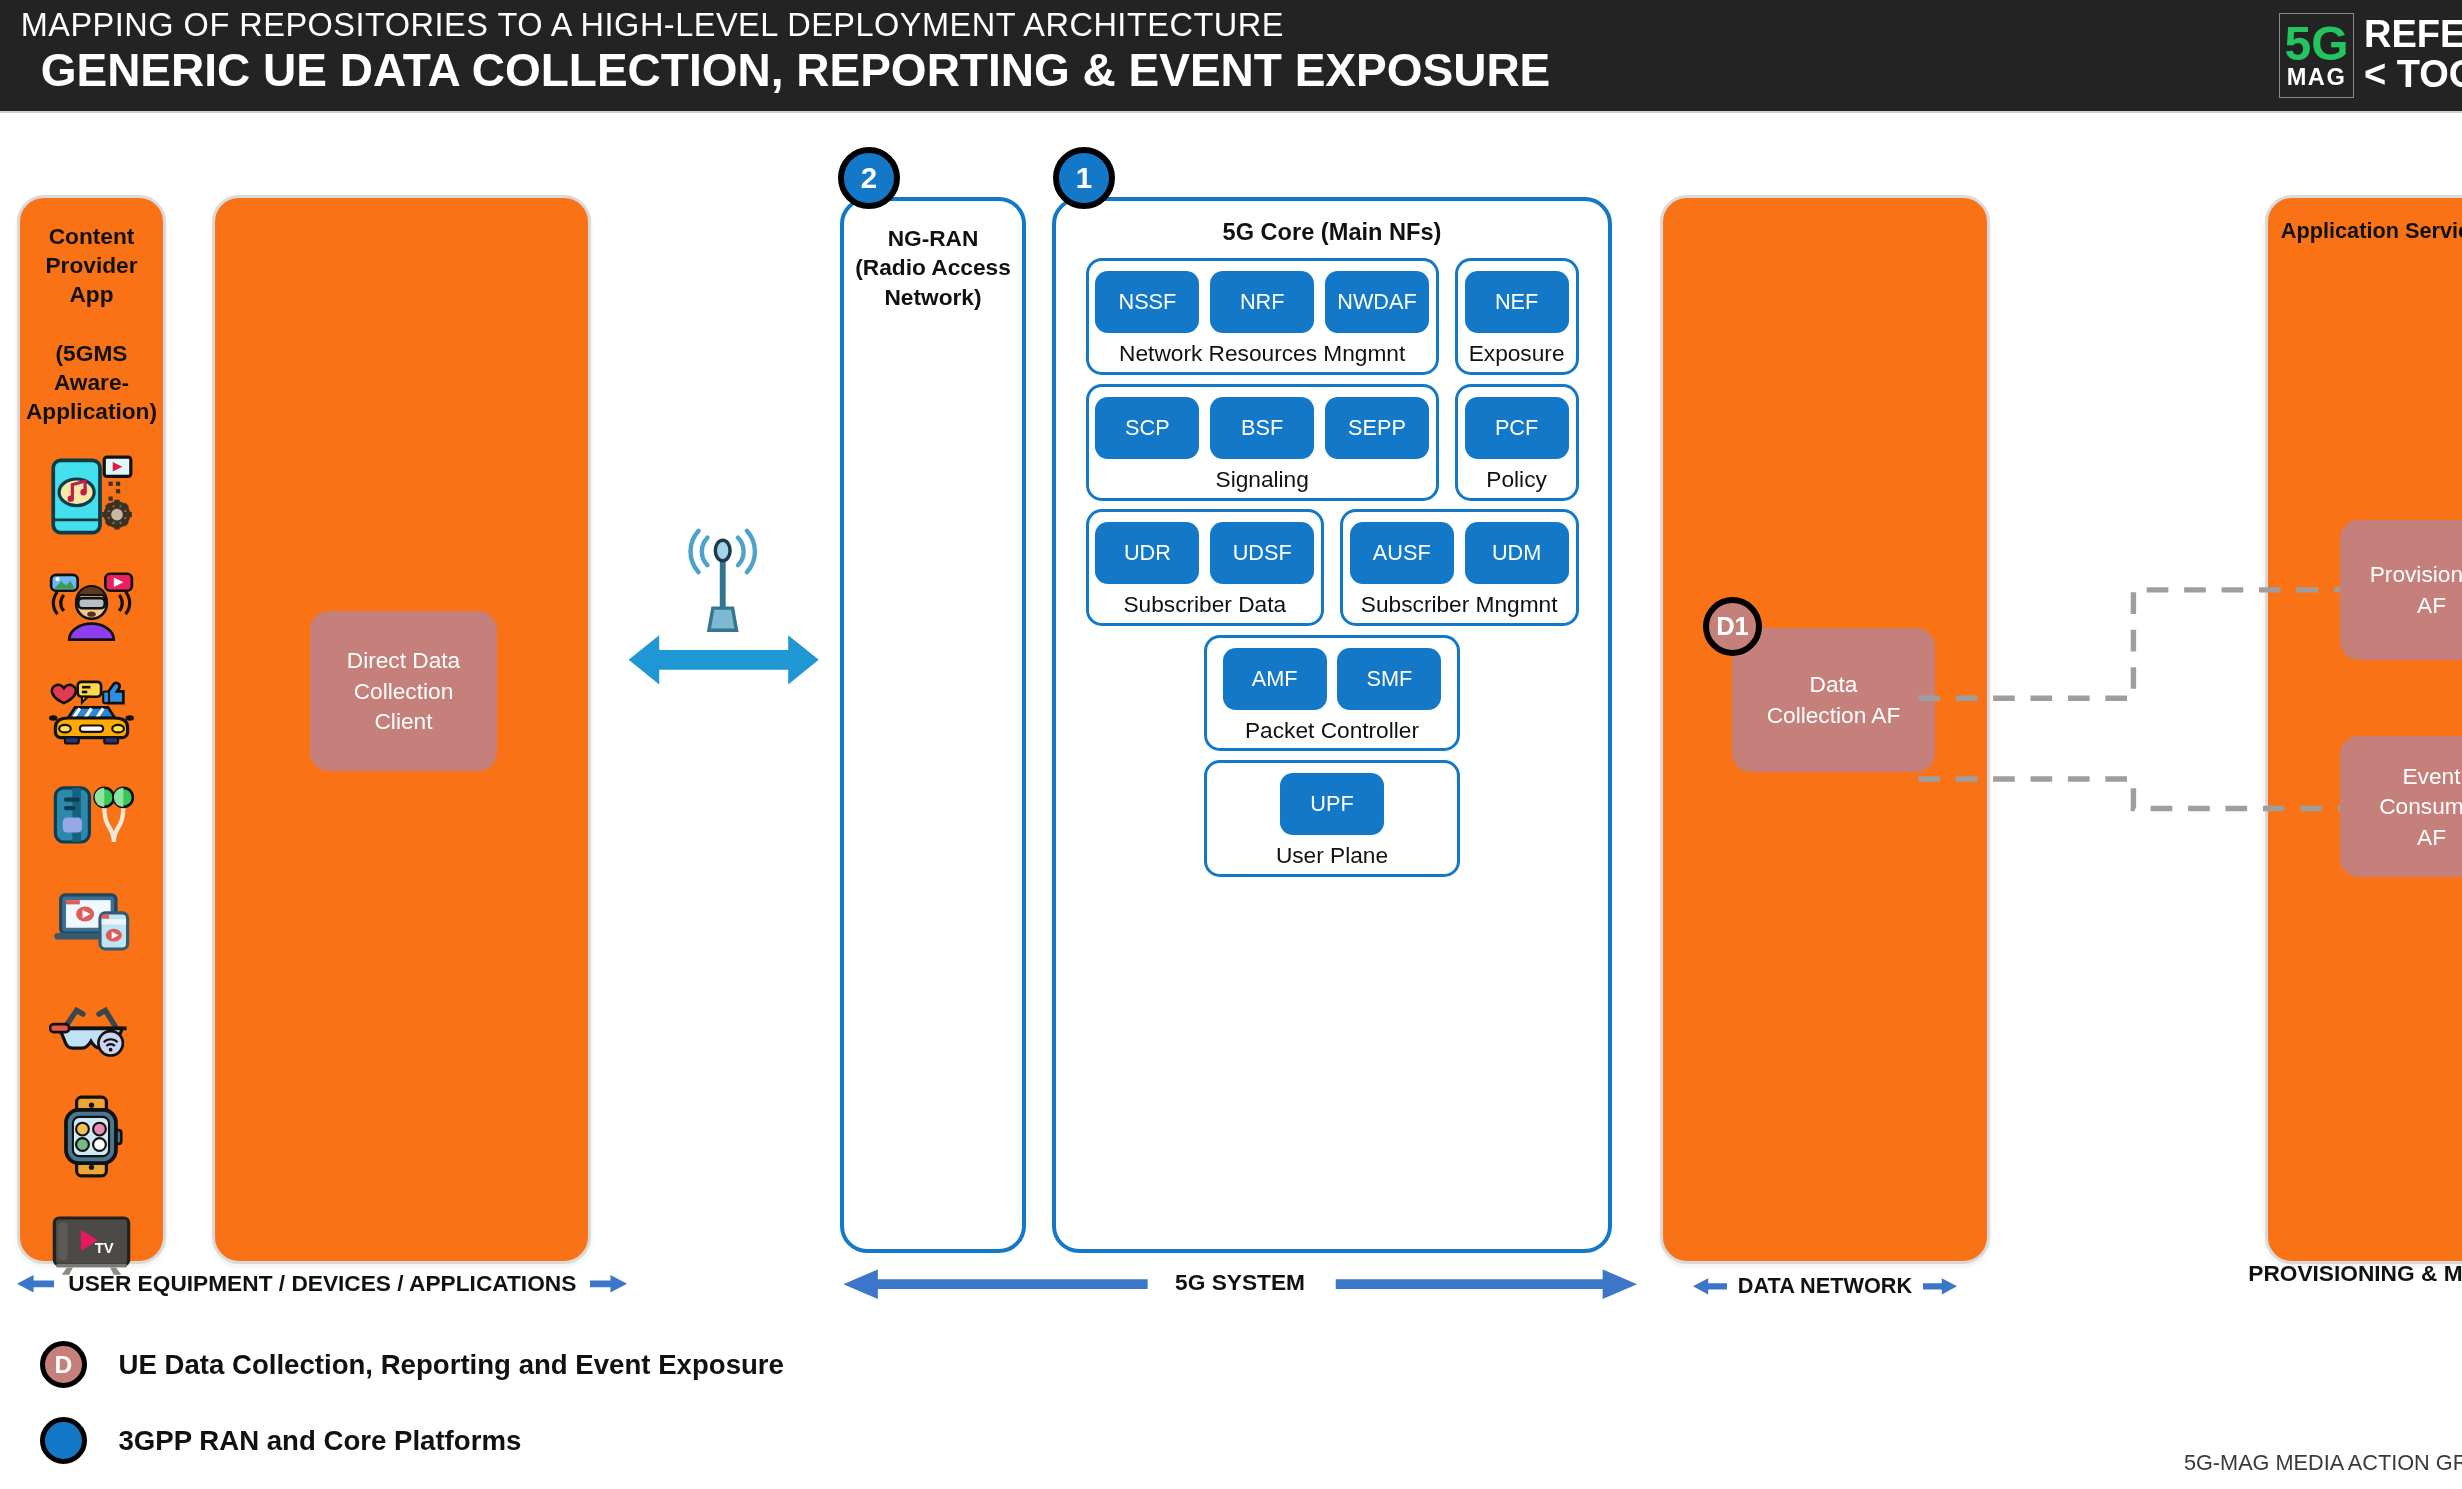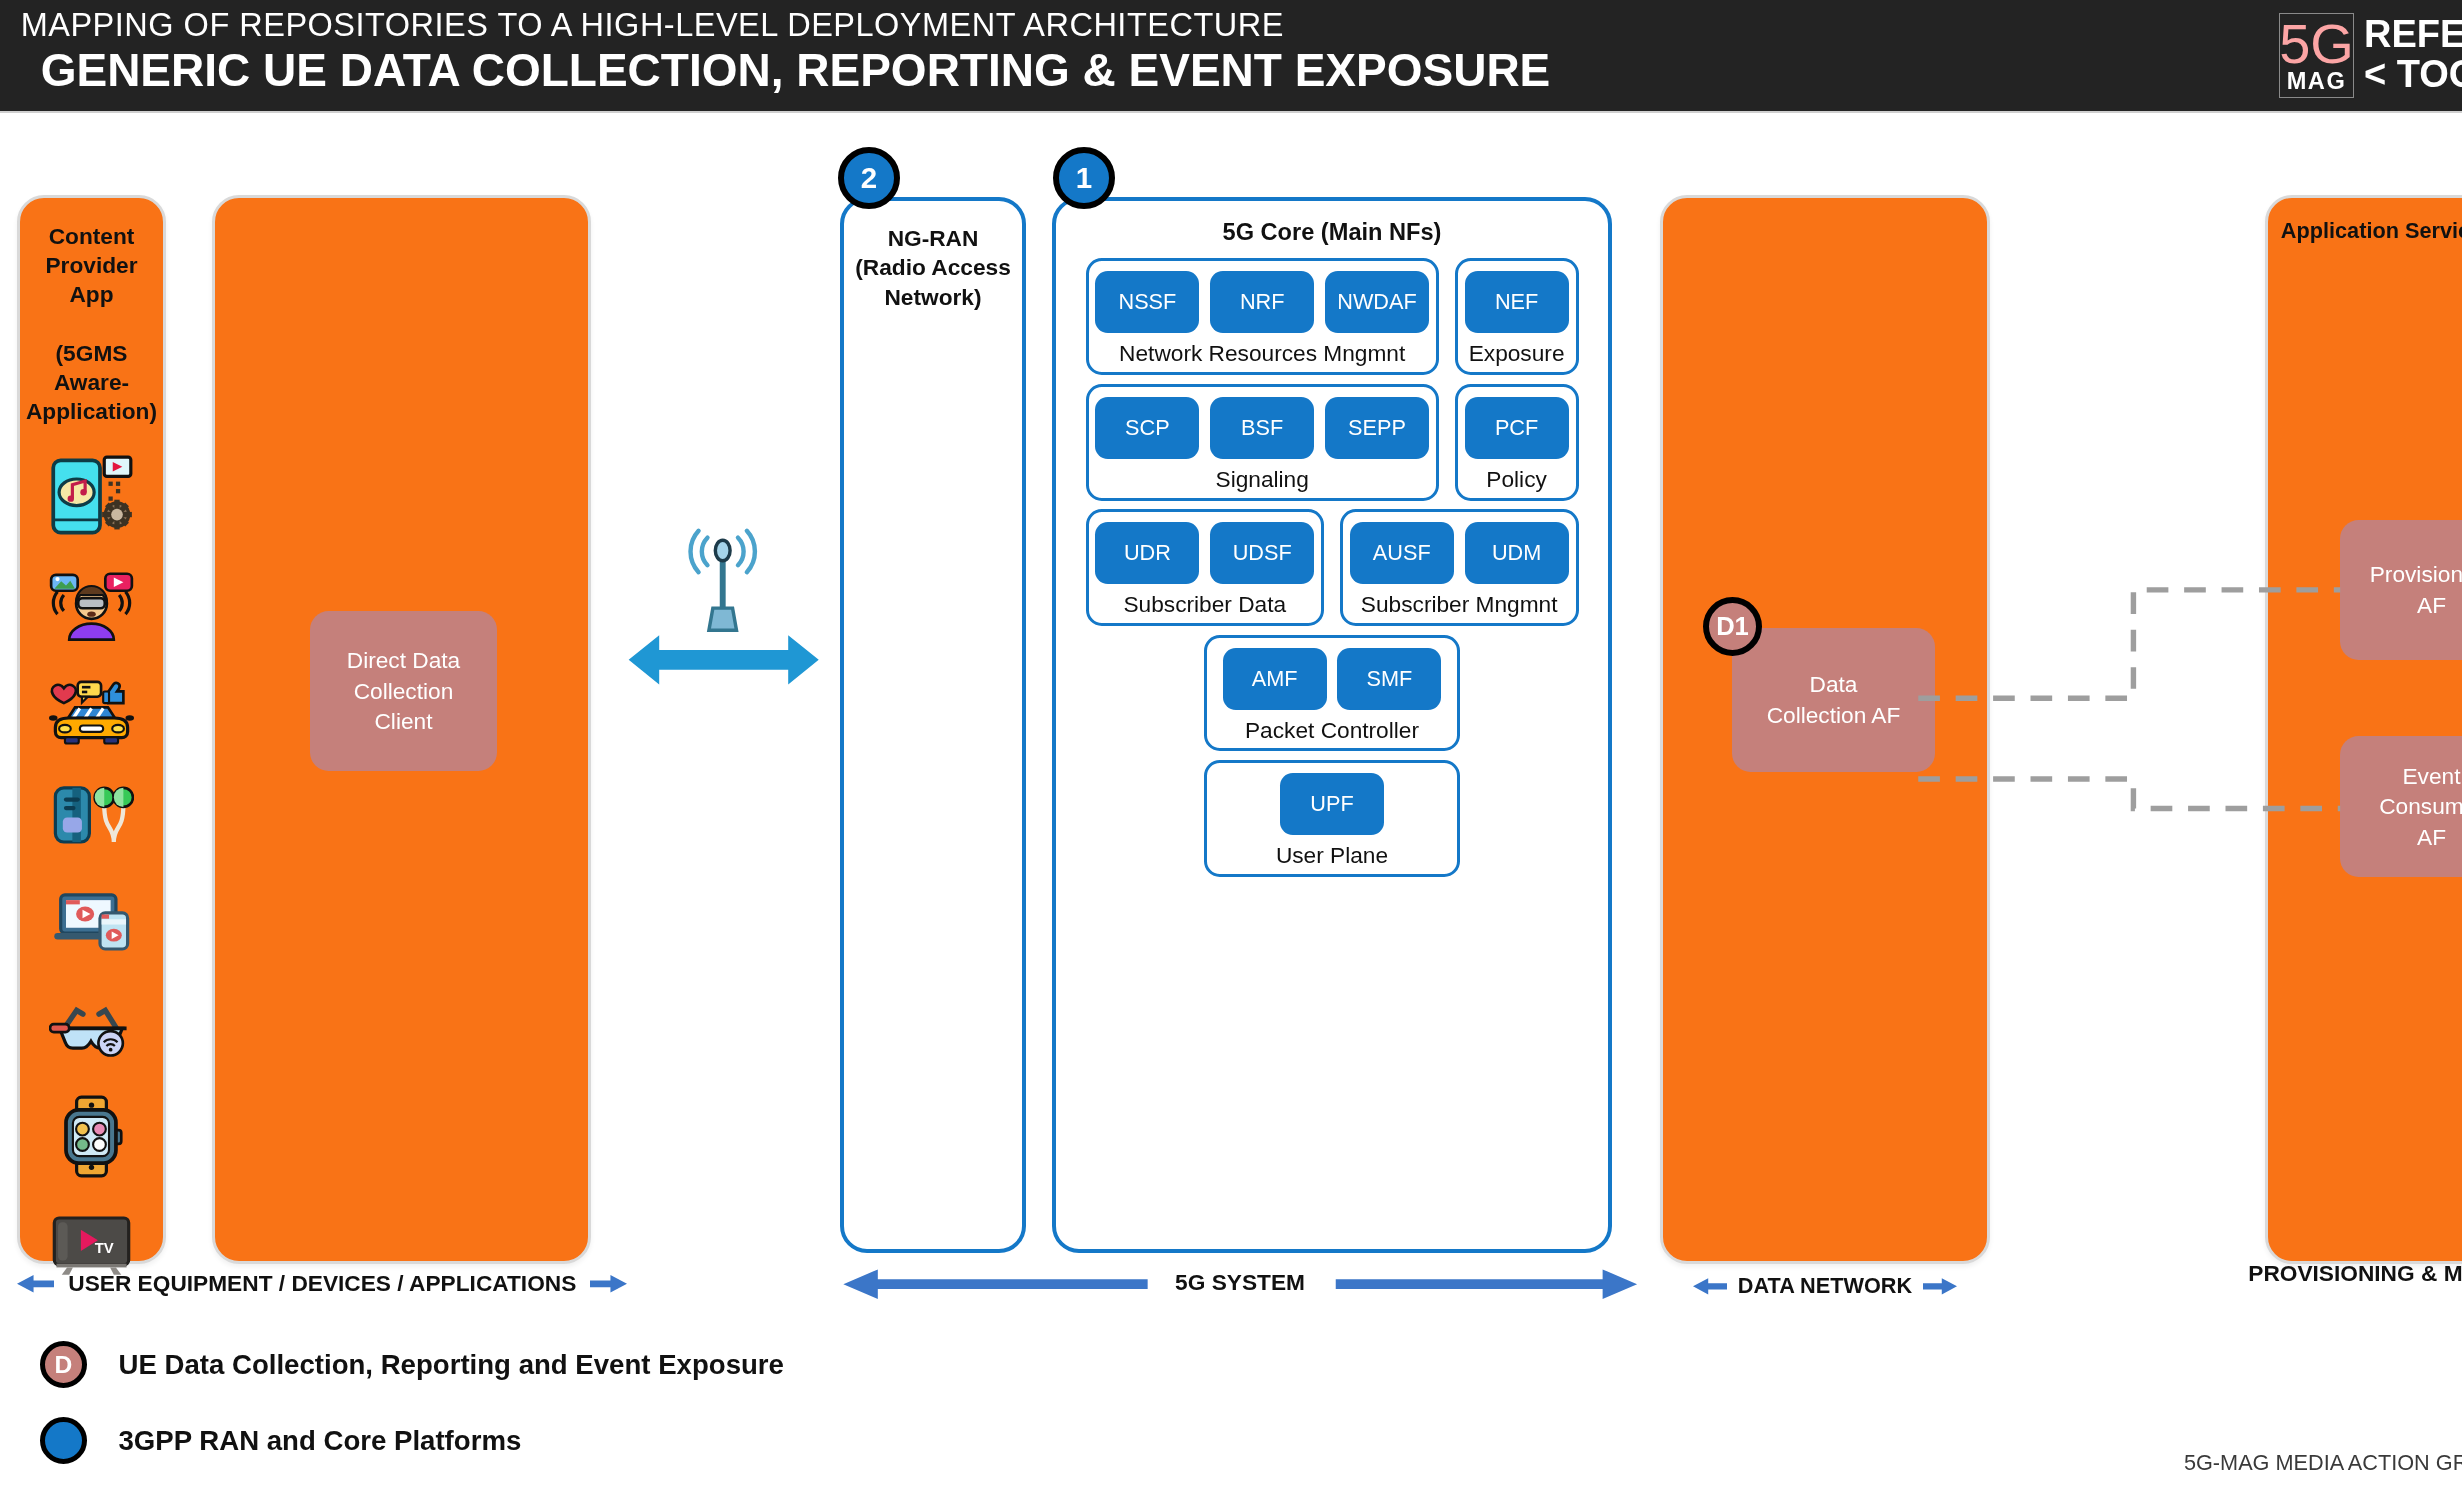--- a/index.html
+++ b/index.html
@@ -4,21 +4,21 @@
 <style>
   html,body{margin:0;padding:0;background:#fff;}
   body{font-family:"Liberation Sans",sans-serif;color:#111;}
   #canvas{position:relative;width:2606px;height:1489px;background:#fff;overflow:hidden;}
 
   
   .header{position:absolute;left:0;top:0;width:2606px;height:113px;background:#232323;border-bottom:2.5px solid #cfcfcf;box-sizing:border-box;}
   .header .kicker{position:absolute;left:20.7px;top:6.9px;font-size:32.5px;font-weight:400;color:#fff;letter-spacing:0.5px;white-space:nowrap;}
   .header .title{position:absolute;left:20.7px;top:43px;font-size:46px;font-weight:700;color:#fff;letter-spacing:0px;white-space:nowrap;margin-left:20px;}
   .logo-mark{position:absolute;left:2279px;top:12.8px;width:75px;height:85px;border:1.5px solid #8a8a8a;box-sizing:border-box;display:flex;flex-direction:column;align-items:center;justify-content:center;}
-  .logo-mark .m1{font-size:56px;font-weight:400;color:#fca5a5;line-height:0.95;}
+  .logo-mark .m1{font-size:48px;font-weight:700;color:#22c55e;line-height:0.95;}
   .logo-mark .m2{font-size:23.6px;font-weight:700;color:#fff;letter-spacing:1.5px;line-height:1;}
   .logo-text{position:absolute;left:2364px;top:12.8px;height:85px;display:flex;flex-direction:column;justify-content:center;}
   .logo-text .l1,.logo-text .l2{font-size:38px;font-weight:700;color:#fff;line-height:1.05;white-space:nowrap;}
 
   
   .gbox{position:absolute;background:#f97316;border:3px solid #d9d9d9;border-radius:27px;box-sizing:border-box;box-shadow:0 3px 4.9px rgba(0,0,0,0.06);}
   .bbox{position:absolute;background:#fff;border:4.4px solid #1478c8;border-radius:27px;box-sizing:border-box;}
   .pre{white-space:pre-line;}
 
   .cp-box{left:17px;top:195px;width:149px;height:1069px;padding-top:23.6px;}

